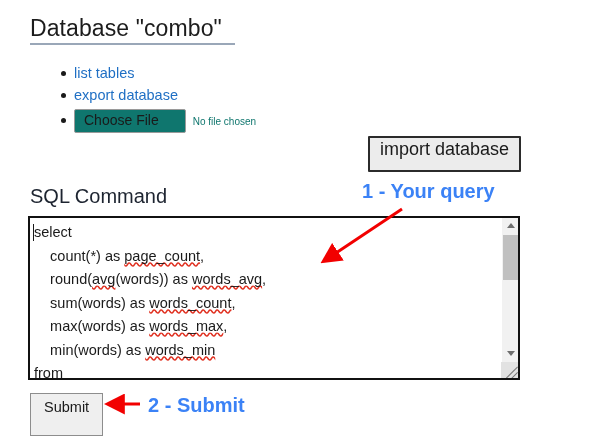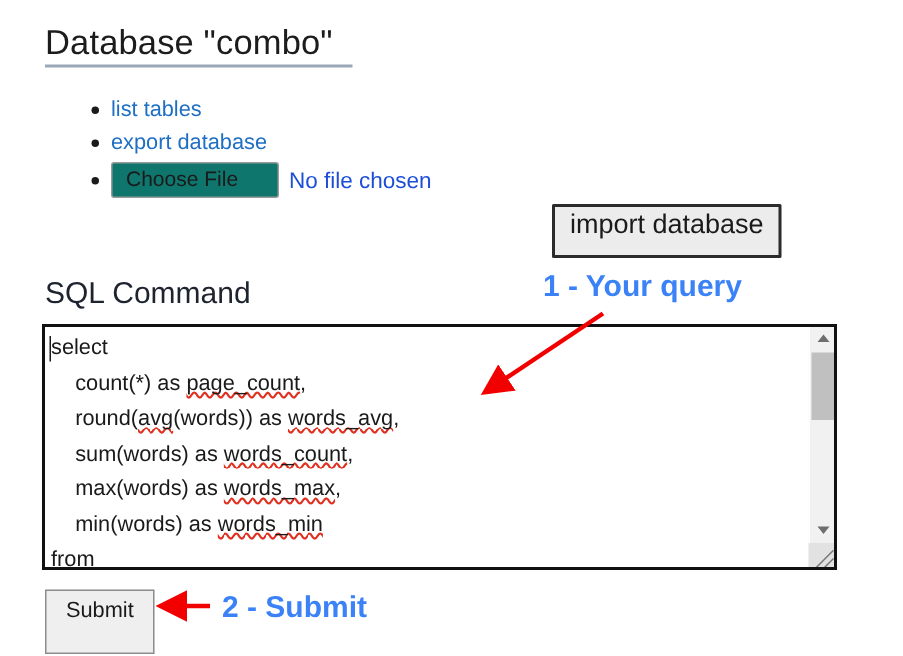--- a/index.html
+++ b/index.html
@@ -88,22 +88,22 @@
     border-radius: 2px;
     padding: 2px 26px 3px 9px;
     font-size: 14px;
     font-family: "Liberation Sans", sans-serif;
     color: #1a1a1a;
     line-height: 17px;
   }
   .no-file-text {
     display: inline-block;
     margin-left: 7px;
-    font-size: 15px;
-    color: #1d4ed8;
+    font-size: 10px;
+    color: #0f766e;
     line-height: 17px;
   }
 
   
   .import-btn {
     position: absolute;
     left: 368px;
     top: 136px;
     background: #ececec;
     border: 2px solid #2b2b2b;
@@ -127,21 +127,21 @@
     line-height: 25px;
     white-space: nowrap;
     text-align: center;
   }
 
   
   .sql-box {
     position: absolute;
     left: 28px;
     top: 216px;
-    width: 530px;
+    width: 492px;
     height: 164px;
     border: 2px solid #111111;
     background: #ffffff;
     box-sizing: border-box;
     overflow: hidden;
   }
   .sql-text {
     position: absolute;
     left: 4px;
     top: 3px;

